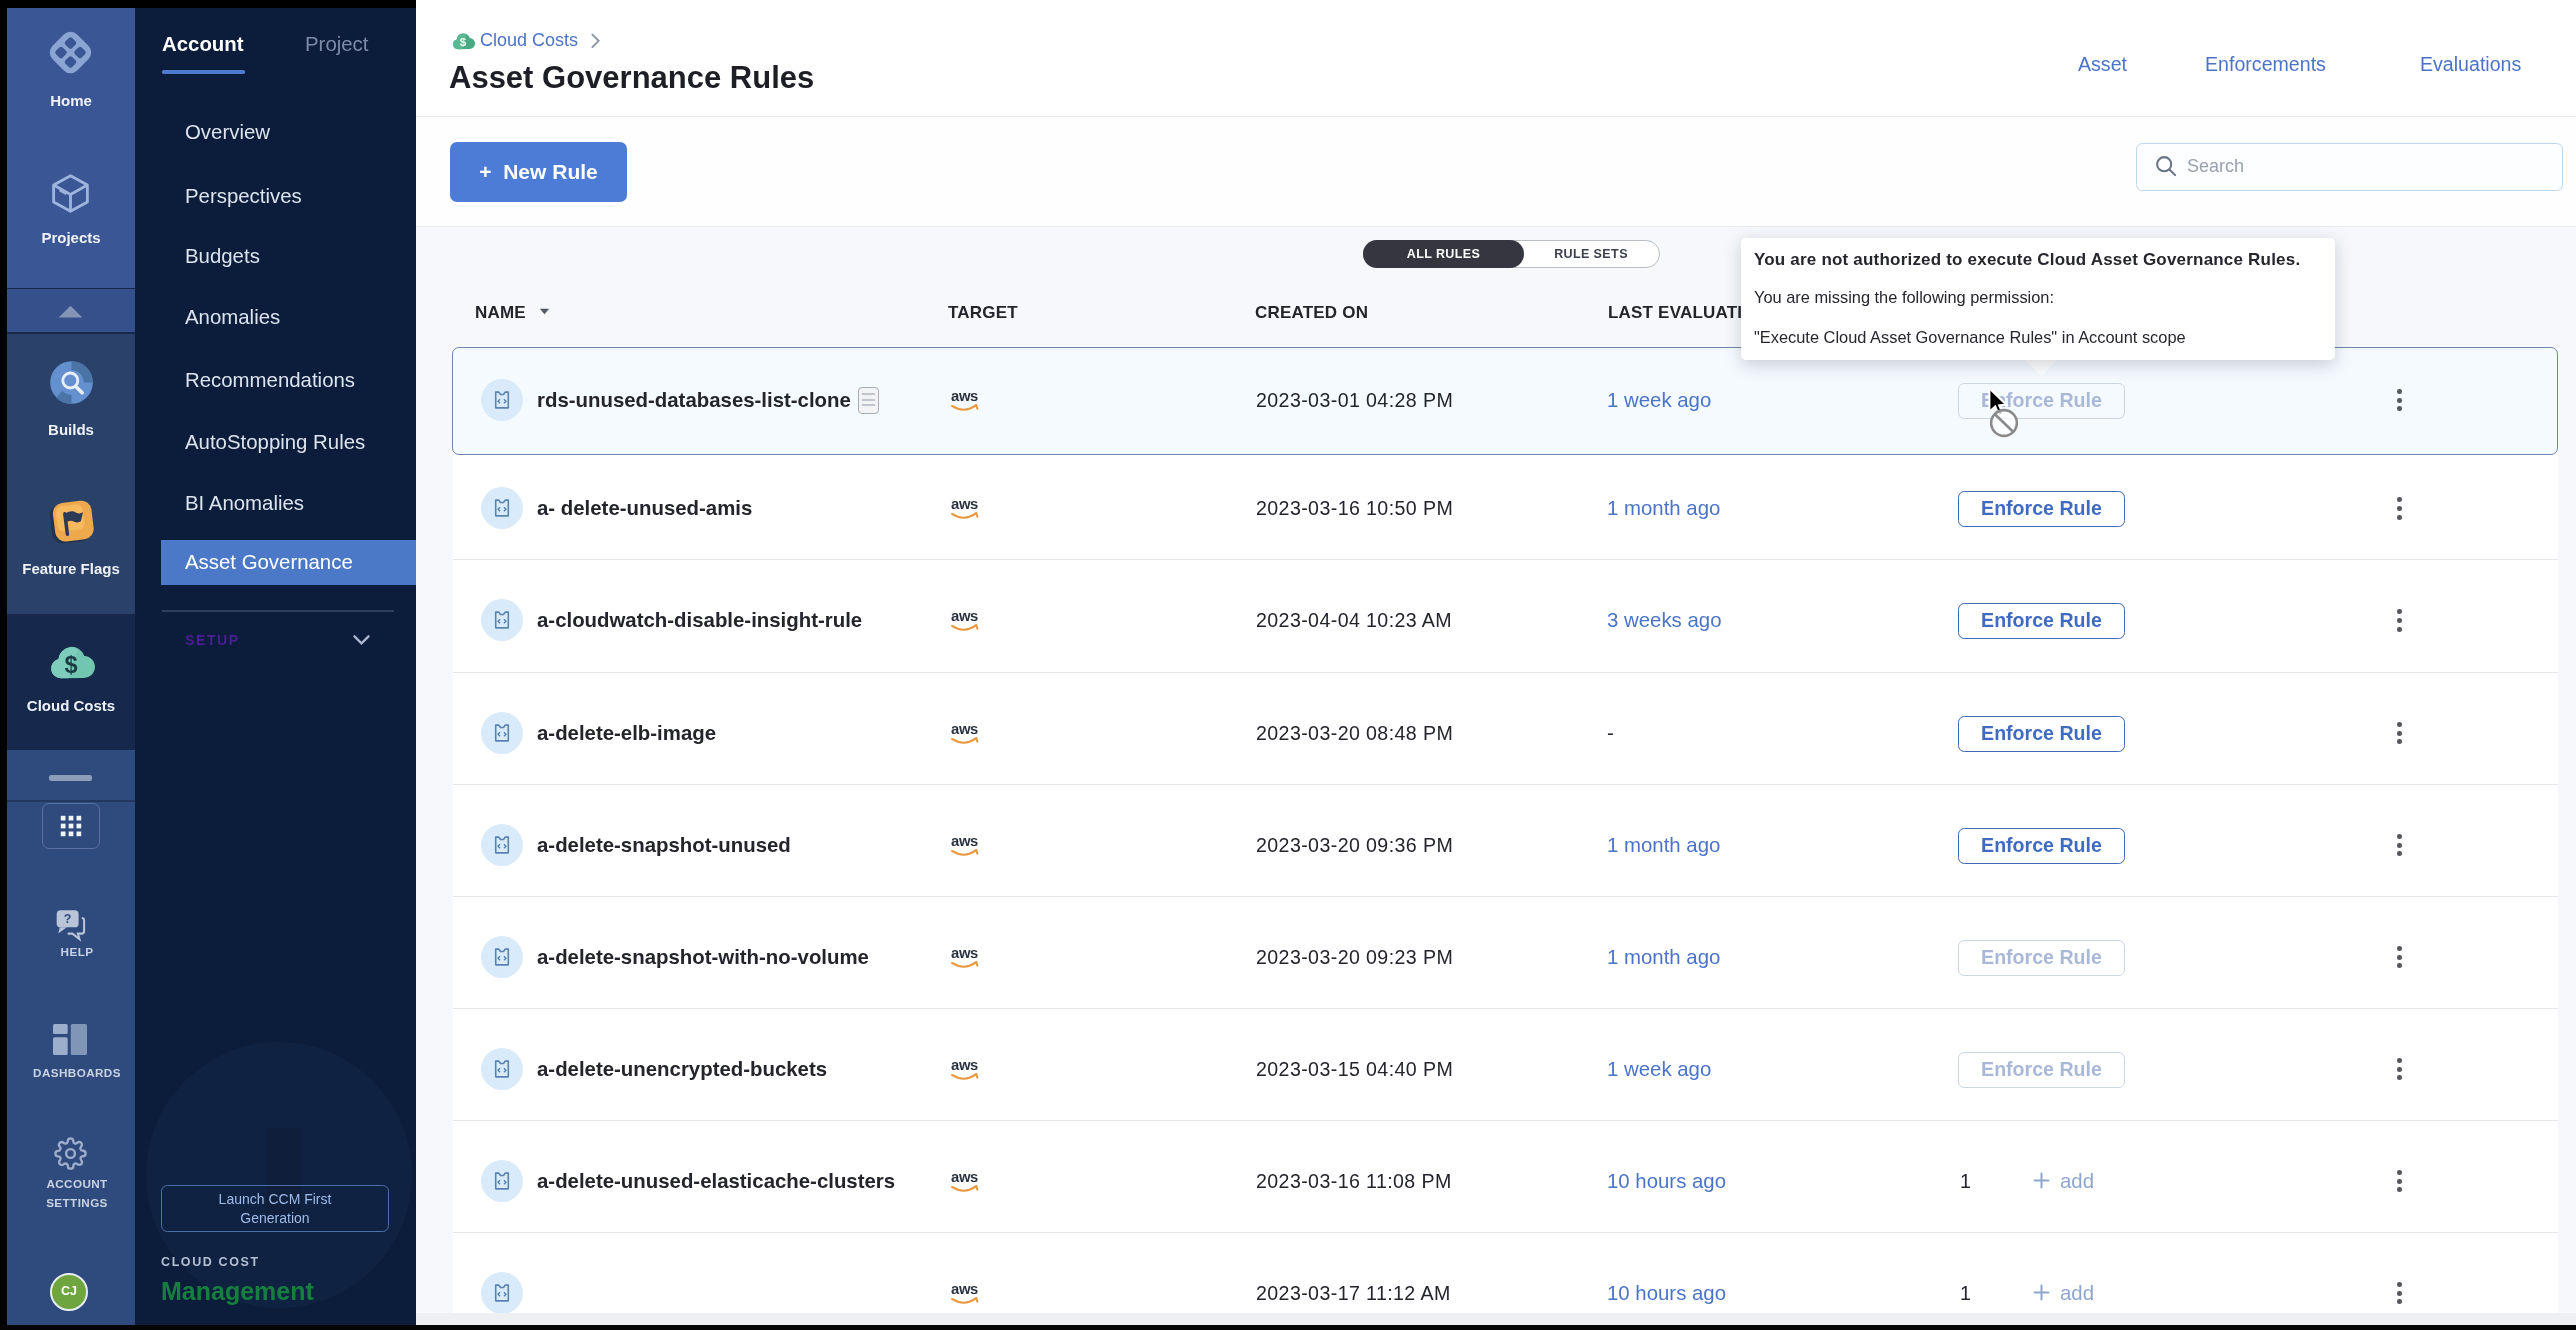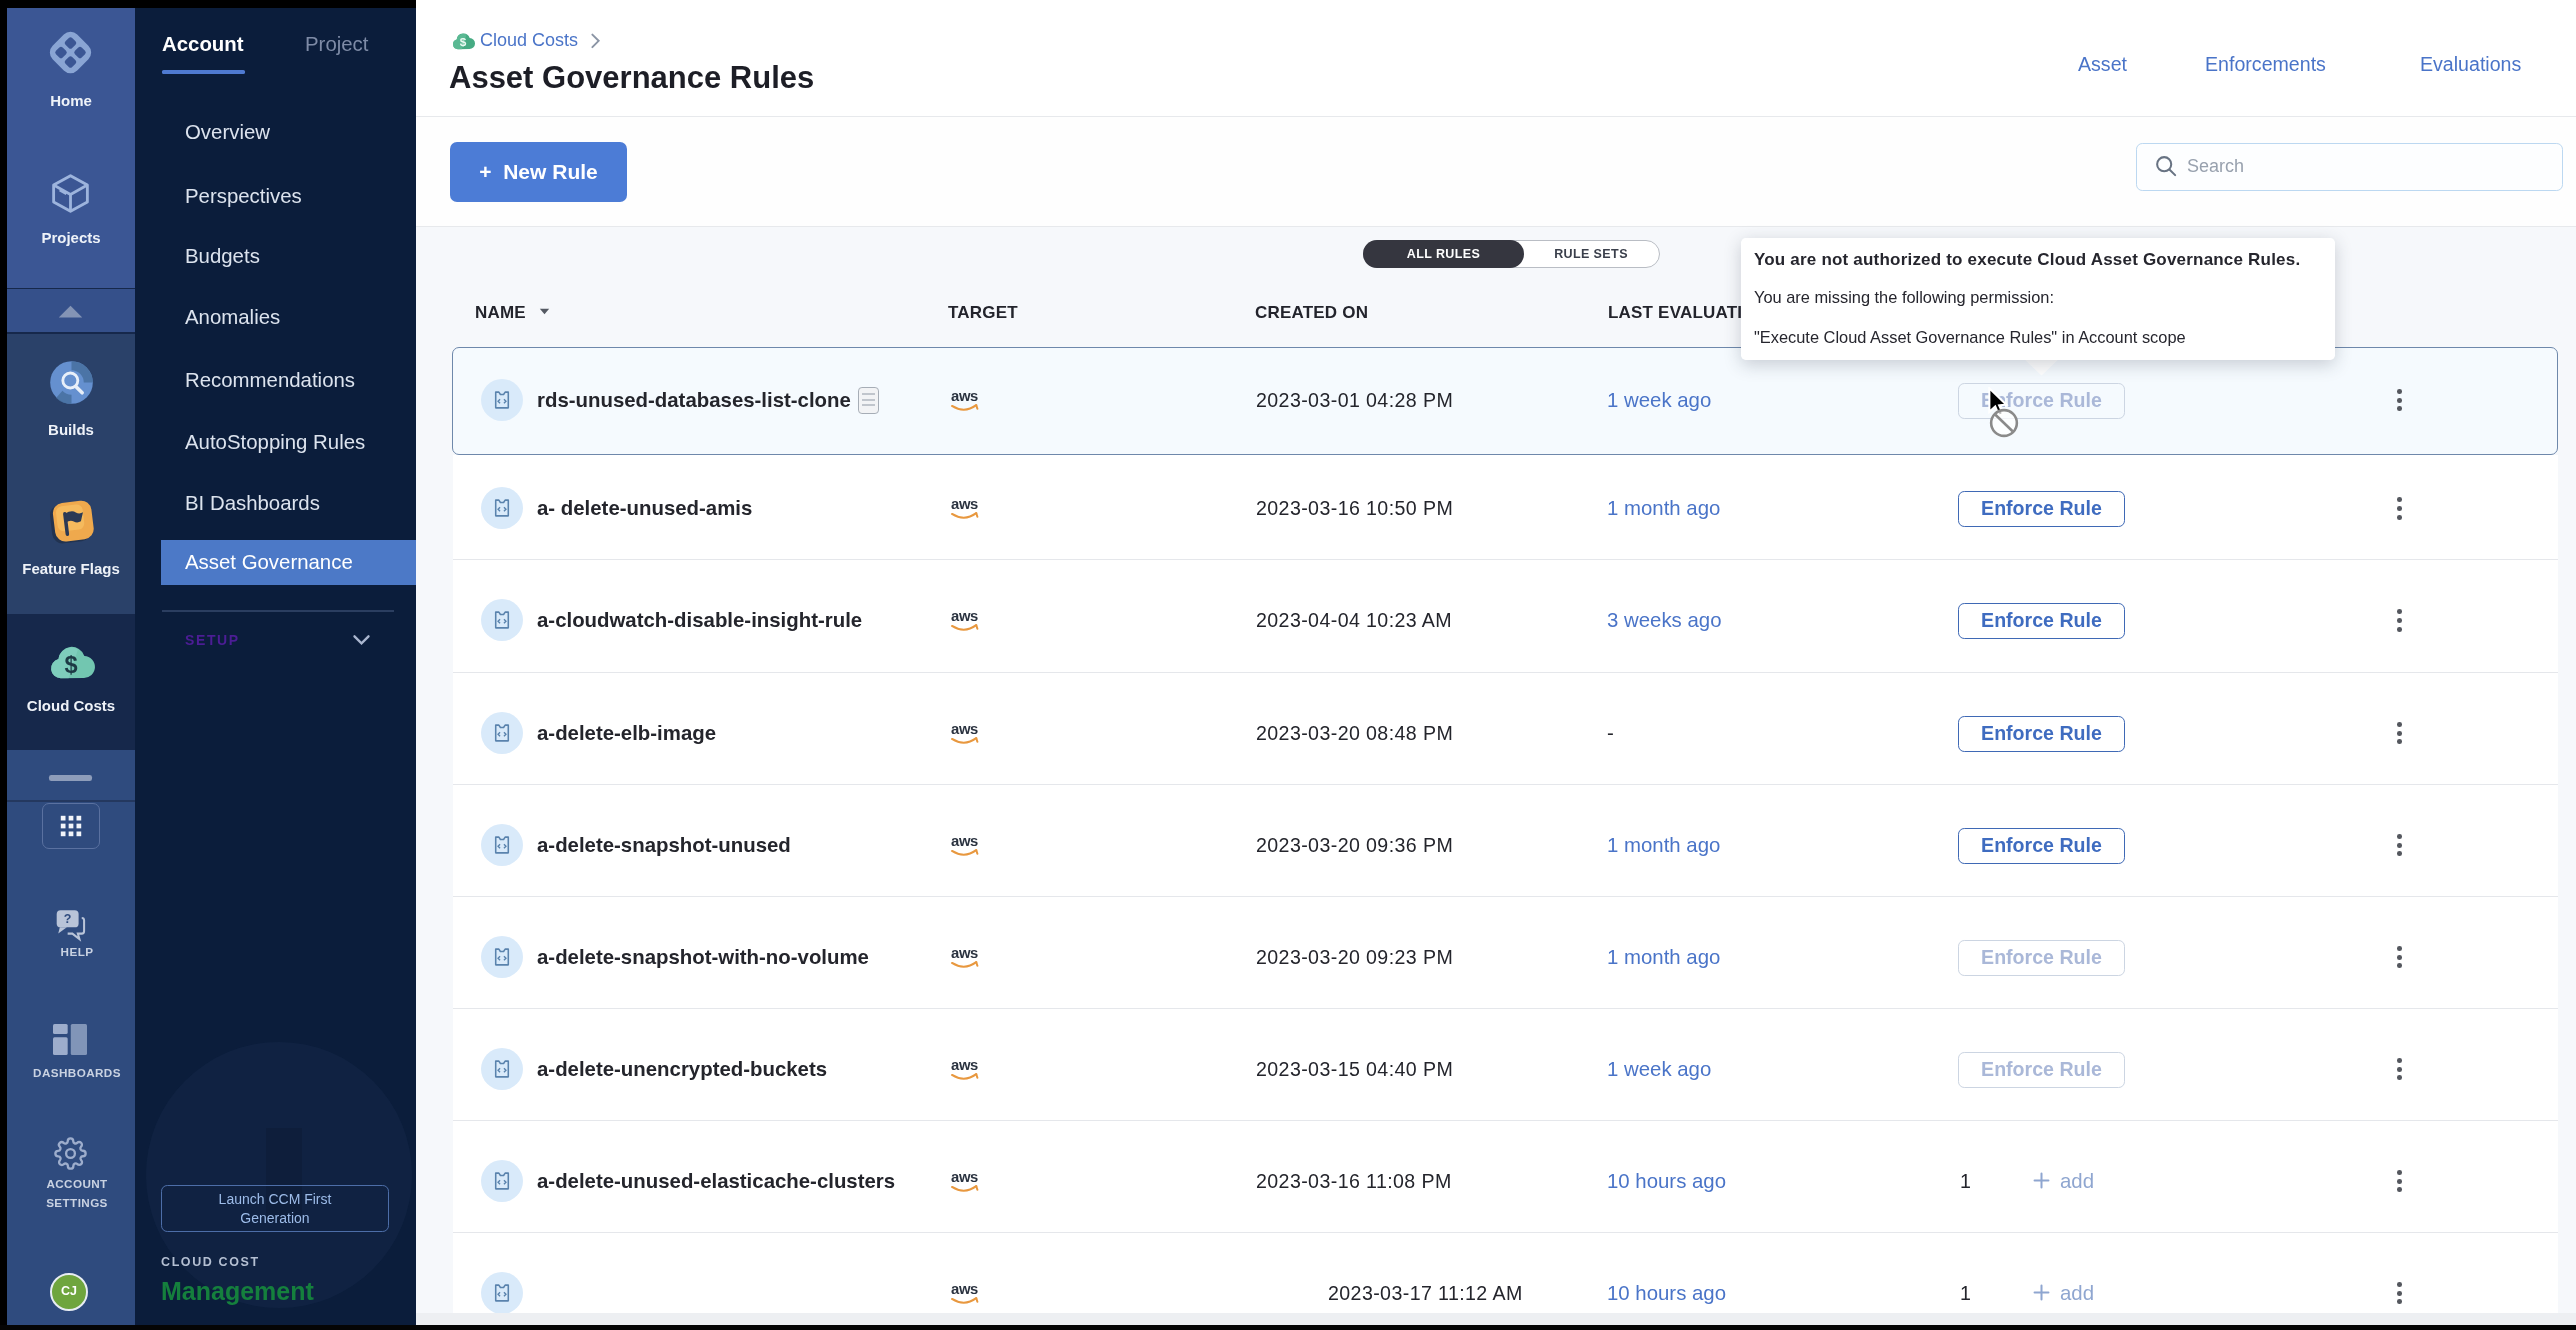--- a/index.html
+++ b/index.html
@@ -125,21 +125,21 @@
 <div class="abs" style="left:266px;top:1128px;width:36px;height:94px;background:rgba(5,14,30,0.18);"></div>
 <div class="abs" style="left:162px;top:33px;color:#fff;font-size:20.4px;font-weight:bold;">Account</div>
 <div class="abs" style="left:162px;top:70px;width:83px;height:3.9px;border-radius:1.6px;background:#4f7ad1;"></div>
 <div class="abs" style="left:305px;top:33px;color:#7e8ba6;font-size:20.4px;">Project</div>
 <div class="abs menuitem" style="top:122px;">Overview</div>
 <div class="abs menuitem" style="top:186px;">Perspectives</div>
 <div class="abs menuitem" style="top:246px;">Budgets</div>
 <div class="abs menuitem" style="top:307px;">Anomalies</div>
 <div class="abs menuitem" style="top:370px;">Recommendations</div>
 <div class="abs menuitem" style="top:432px;">AutoStopping Rules</div>
-<div class="abs menuitem" style="top:493px;">BI Dashboards</div>
+<div class="abs menuitem" style="top:493px;">BI Anomalies</div>
 <div class="abs" style="left:161px;top:540px;width:255px;height:45px;background:#4c79c7;"></div>
 <div class="abs" style="left:185px;top:551px;color:#fff;font-size:20.4px;">Asset Governance</div>
 <div class="abs" style="left:162px;top:610px;width:232px;height:1.6px;background:#2b3e60;"></div>
 <div class="abs" style="left:185px;top:632px;color:#4c1d95;font-size:14px;font-weight:bold;letter-spacing:1.6px;">SETUP</div>
 <svg class="abs" style="left:352px;top:634px;" width="19" height="12.5" viewBox="0 0 24 16" fill="none" stroke="#aab6cf" stroke-width="3" stroke-linecap="round">
     <path d="M3 3 L12 12 L21 3"></path>
   </svg>
 <div class="abs" style="left:161px;top:1185px;width:228px;height:47px;border:1.6px solid #4d6ea8;border-radius:6.3px;box-sizing:border-box;color:#9dbce9;font-size:14px;text-align:center;line-height:19px;padding-top:3.9px;">Launch CCM First<br>Generation</div>
 <div class="abs" style="left:161px;top:1255px;color:#b4bfd2;font-size:12.5px;font-weight:bold;letter-spacing:1.6px;">CLOUD COST</div>
 <div class="abs" style="left:161px;top:1277px;color:#15803d;font-size:25px;font-weight:bold;">Management</div>
@@ -332,21 +332,21 @@
 <div class="abs dots" style="left:2397px;top:1179px;"></div>
 <div class="abs dots" style="left:2397px;top:1187px;"></div>
 <div class="abs iconcirc" style="left:481px;top:1272px;"></div>
 <svg class="abs" style="left:491px;top:1282px;" width="22" height="22" viewBox="0 0 28 28">
     <use href="#ruleicon"></use>
   </svg>
 <div class="abs rowname" style="left:537px;top:1340px;line-height:19px;">a-elasticache-delete-stale-clusters</div>
 <svg class="abs" style="left:948px;top:1281px;" width="33" height="25" viewBox="0 0 42 32">
     <use href="#awslogo"></use>
   </svg>
-<div class="abs rowdate" style="left:1328px;top:1284px;line-height:19px;">2023-03-17 11:12 AM</div>
+<div class="abs rowdate" style="left:1256px;top:1284px;line-height:19px;">2023-03-17 11:12 AM</div>
 <div class="abs rowrel" style="left:1607px;top:1284px;line-height:19px;">10 hours ago</div>
 <div class="abs rowdate" style="left:1960px;top:1284px;line-height:19px;">1</div>
 <svg class="abs" style="left:2033px;top:1284px;" width="17" height="17" viewBox="0 0 22 22" stroke="#8fa6d0" stroke-width="2.6" stroke-linecap="round">
     <path d="M11 2 L11 20 M2 11 L20 11"></path>
   </svg>
 <div class="abs" style="left:2060px;top:1284px;line-height:19px;color:#8fa6d0;font-size:20.4px;">add</div>
 <div class="abs dots" style="left:2397px;top:1282px;"></div>
 <div class="abs dots" style="left:2397px;top:1291px;"></div>
 <div class="abs dots" style="left:2397px;top:1299px;"></div>
 

